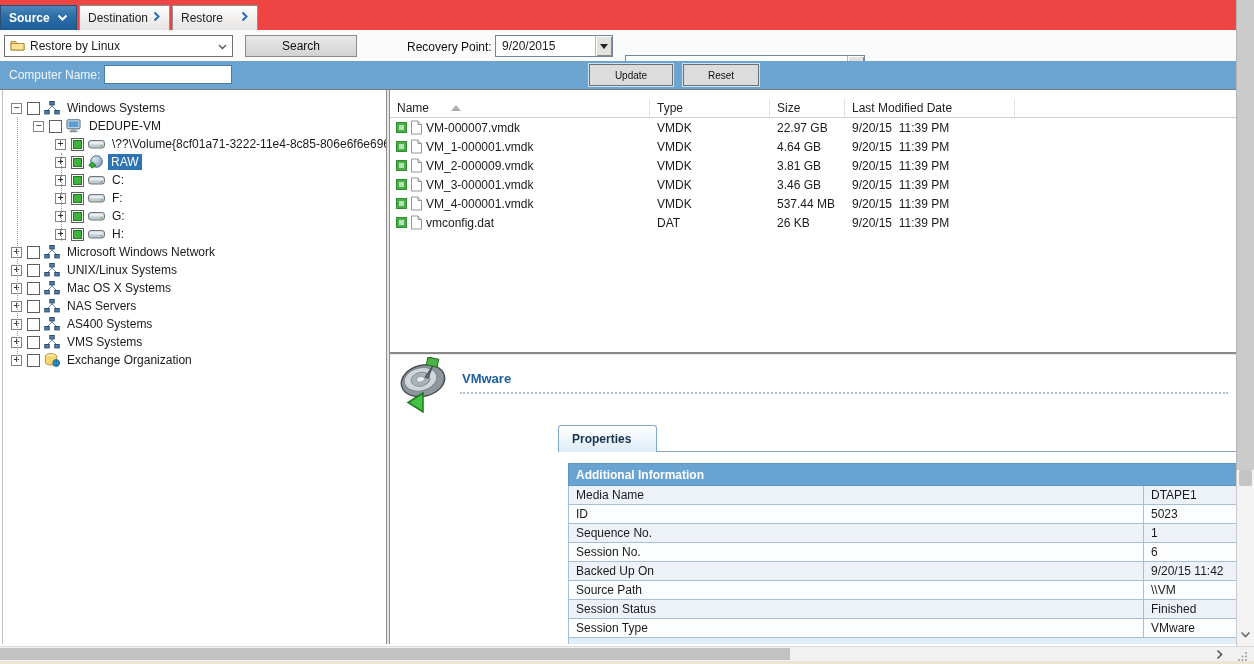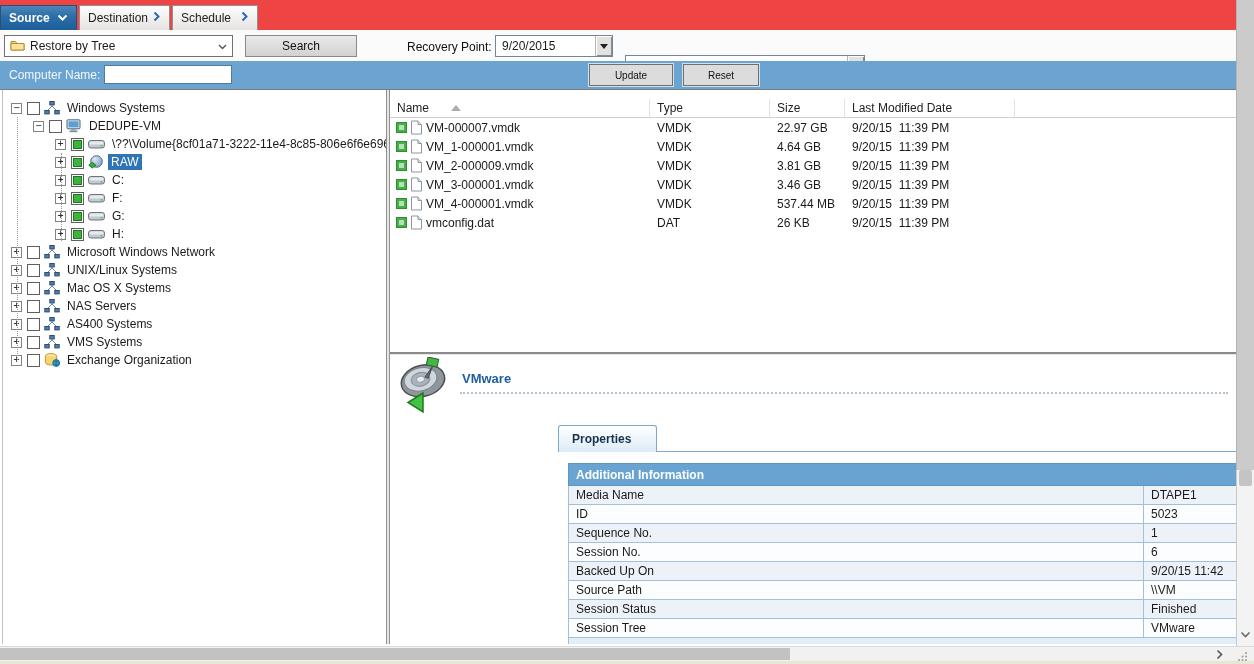--- a/index.html
+++ b/index.html
@@ -138,38 +138,38 @@
     </div>
     <div class="tab inactive w1">
       <span>Destination</span>
       <span>
         <svg width="8" height="11">
             <path d="M1.5 1.5 L5.5 5.5 L1.5 9.5" stroke="#2a6ab8" stroke-width="2" fill="none"></path>
           </svg>
       </span>
     </div>
     <div class="tab inactive w2">
-      <span>Schedule</span>
+      <span>Restore</span>
       <span>
         <svg width="8" height="11">
             <path d="M1.5 1.5 L5.5 5.5 L1.5 9.5" stroke="#2a6ab8" stroke-width="2" fill="none"></path>
           </svg>
       </span>
     </div>
   </div>
 
   <div class="toolbar">
     <div class="combo-flat">
       <span>
         <svg width="15" height="12" viewBox="0 0 15 12">
           <path d="M1 2.5 h4.5 l1.5 2 h7 v6.5 h-13 z" fill="#f6d77c" stroke="#b28c3a"></path>
           <path d="M1 4.5 h13 v6.5 h-13 z" fill="#fbe49a" stroke="#b28c3a"></path>
         </svg>
       </span>
-      <span class="cftext">Restore by Tree</span>
+      <span class="cftext">Restore by Linux</span>
       <span>
         <svg width="9" height="6">
             <path d="M1 1 L4.5 4.5 L8 1" stroke="#555" stroke-width="1.4" fill="none"></path>
           </svg>
       </span>
     </div>
     <button class="btn-search">Search</button>
     <span class="rp-label">Recovery Point:</span>
     <div class="combo-classic combo-date">
       <span class="cctext">9/20/2015</span>
@@ -560,21 +560,21 @@
             </tr>
             <tr class="even">
               <td class="pn">Source Path</td>
               <td class="pv">\\VM</td>
             </tr>
             <tr class="odd">
               <td class="pn">Session Status</td>
               <td class="pv">Finished</td>
             </tr>
             <tr class="even">
-              <td class="pn">Session Tree</td>
+              <td class="pn">Session Type</td>
               <td class="pv">VMware</td>
             </tr>
             <tr class="filler">
               <td colspan="2"></td>
             </tr>
           </tbody>
       </table>
     </div>
   </div>
 

